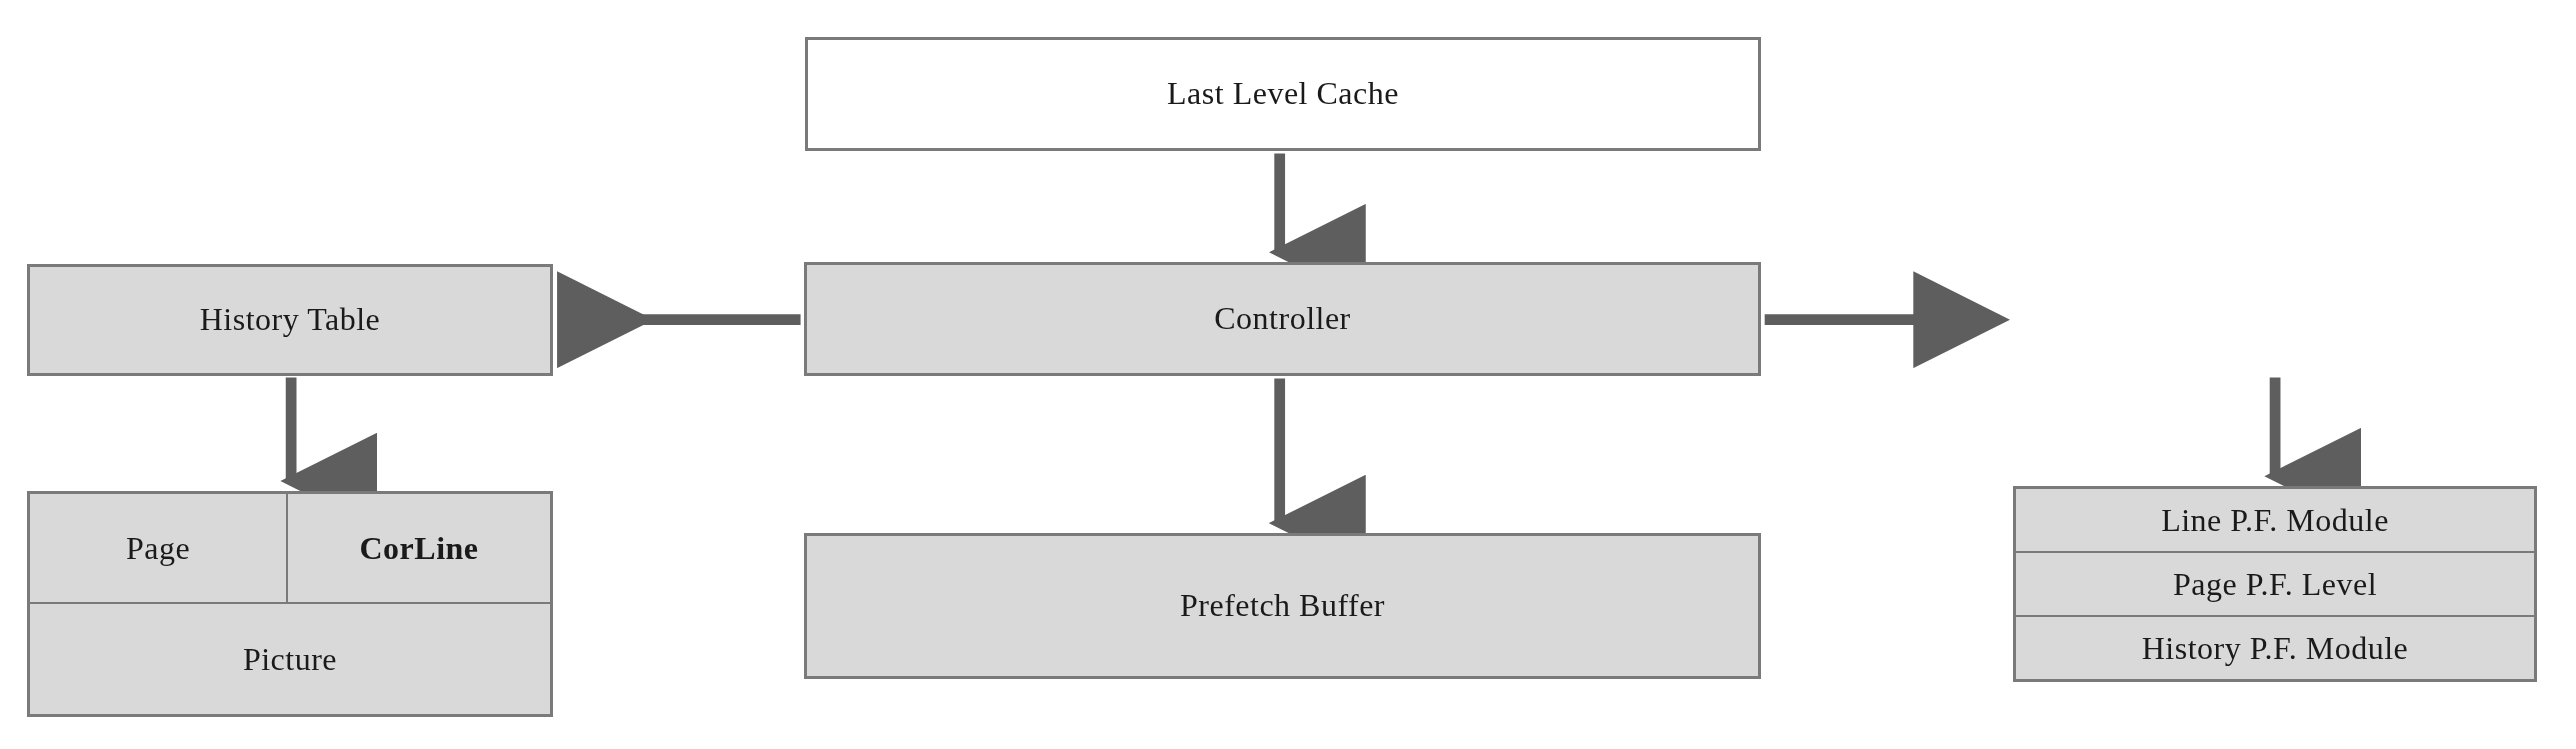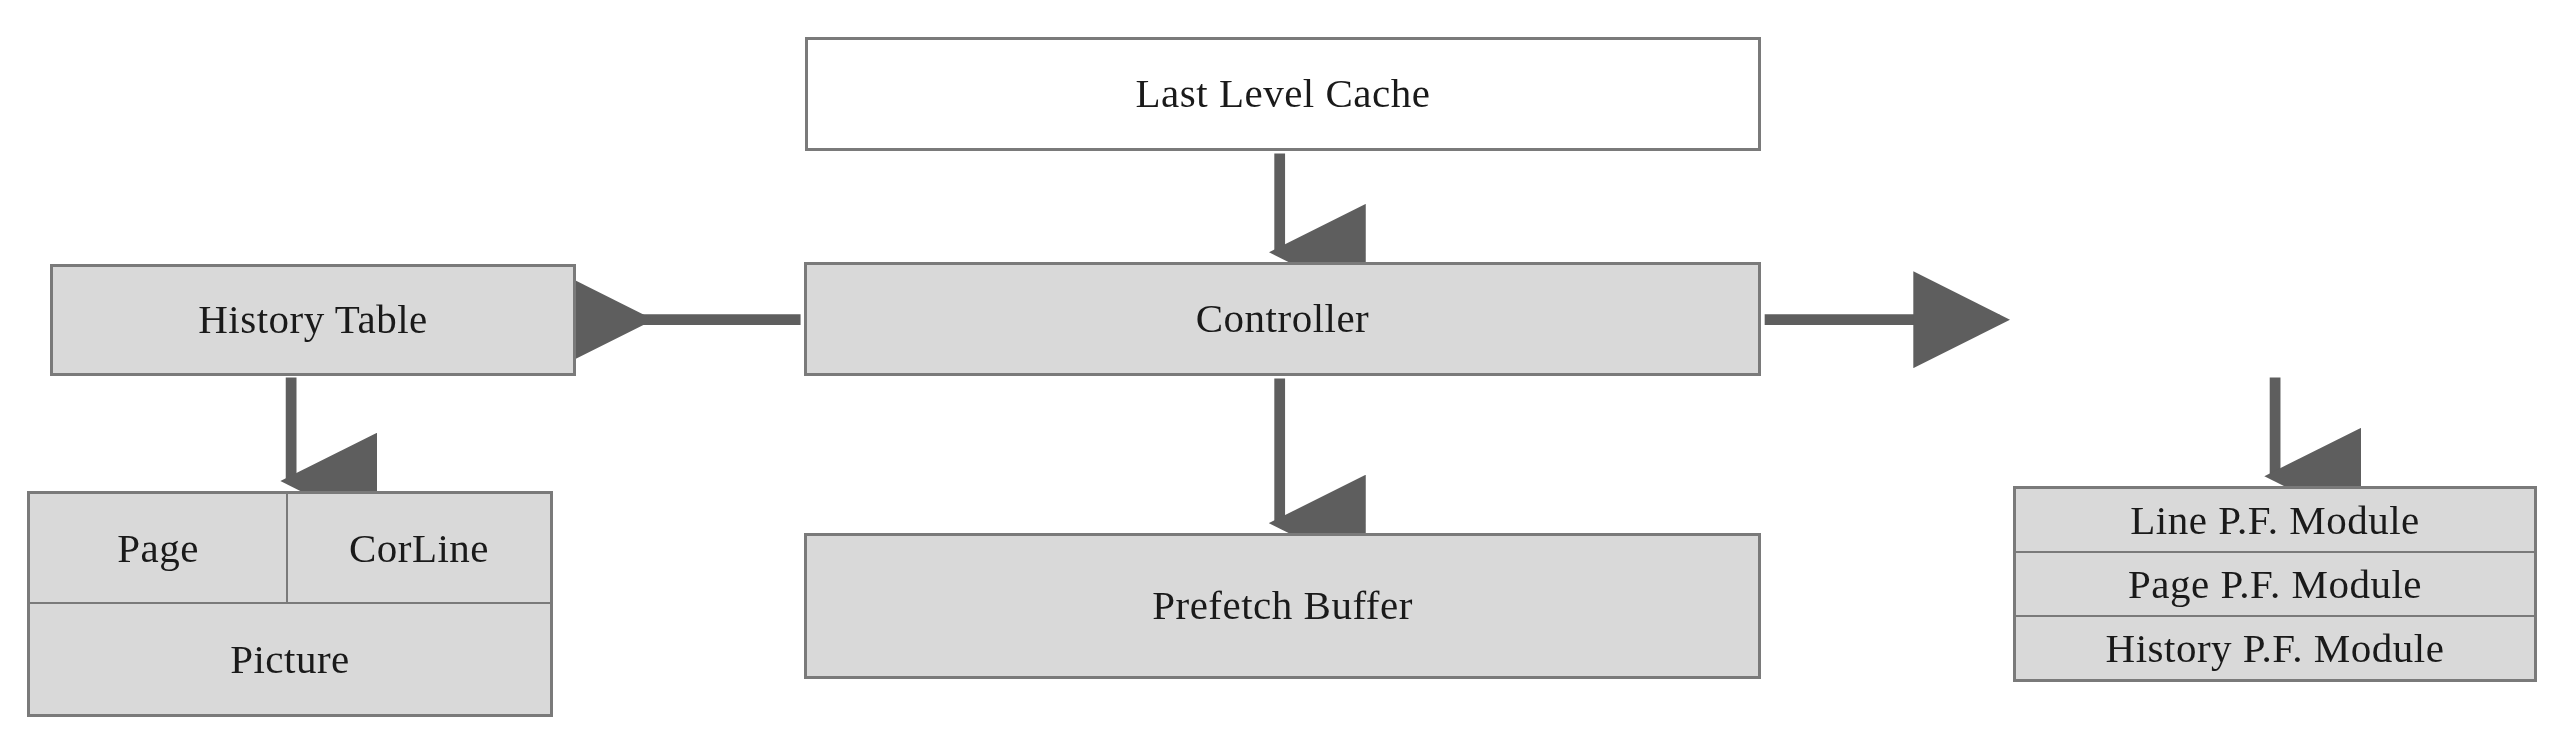--- a/index.html
+++ b/index.html
@@ -26,21 +26,21 @@
     display: flex;
     align-items: center;
     justify-content: center;
     text-align: center;
     line-height: 1.1;
   }
   .box.white {
     background: #ffffff;
   }
   .label {
-    font-size: 41px;
+    font-size: 32px;
     letter-spacing: 0.5px;
     white-space: nowrap;
   }
   
   .stack {
     position: absolute;
     box-sizing: border-box;
     border: 3.9px solid #7a7a7a;
     background: #d9d9d9;
     display: flex;
@@ -65,20 +65,21 @@
   }
   .split-cell {
     box-sizing: border-box;
     display: flex;
     align-items: center;
     justify-content: center;
     border-right: 2.9px solid #7a7a7a;
   }
   .split-cell:last-child {
     border-right: none;
+    font-weight: bold;
   }
   
   #arrows {
     position: absolute;
     left: 0;
     top: 0;
     width: 2576px;
     height: 749px;
     pointer-events: none;
   }
@@ -115,21 +116,21 @@
   </svg>
 
   <div class="box white" style="left:805px; top:37px; width:956px; height:114px;">
     <span class="label">Last Level Cache</span>
   </div>
 
   <div class="box" style="left:804px; top:262px; width:957px; height:114px;">
     <span class="label">Controller</span>
   </div>
 
-  <div class="box" style="left:27px; top:264px; width:526px; height:112px;margin-left:23px;">
+  <div class="box" style="left:27px; top:264px; width:526px; height:112px;">
     <span class="label">History Table</span>
   </div>
 
 
   <div class="box" style="left:804px; top:533px; width:957px; height:146px;">
     <span class="label">Prefetch Buffer</span>
   </div>
 
   <div class="stack" style="left:27px; top:491px; width:526px; height:226px;">
     <div class="split-row" style="height:110px;">
@@ -143,21 +144,21 @@
     <div class="stack-row">
       <span class="label">Picture</span>
     </div>
   </div>
 
   <div class="stack" style="left:2013px; top:486px; width:524px; height:196px;">
     <div class="stack-row">
       <span class="label">Line P.F. Module</span>
     </div>
     <div class="stack-row">
-      <span class="label">Page P.F. Module</span>
+      <span class="label">Page P.F. Level</span>
     </div>
     <div class="stack-row">
       <span class="label">History P.F. Module</span>
     </div>
   </div>
 
 </div>
 
 
 </body></html>

